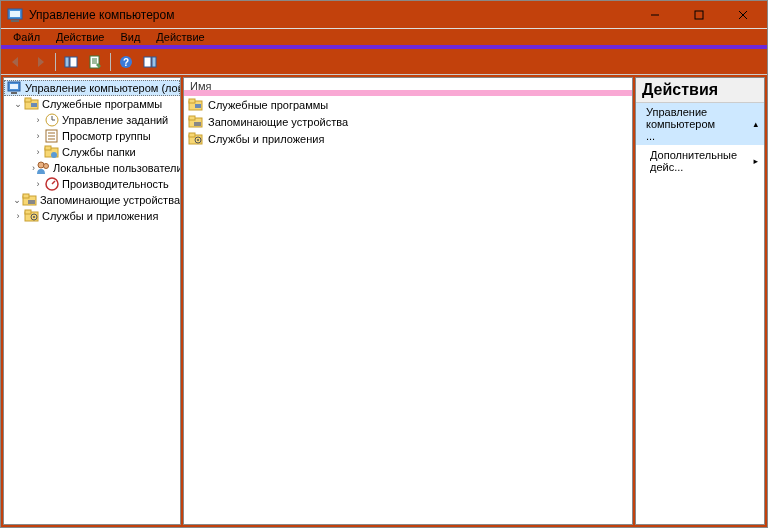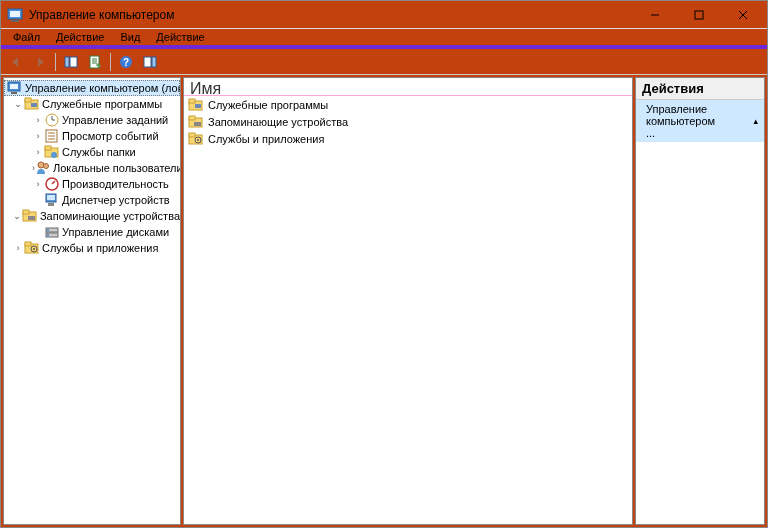--- a/index.html
+++ b/index.html
@@ -21,24 +21,24 @@
   .pane { border: 1px solid #888; background: #fff; overflow: auto; }
   .left-pane { width: 178px; }
   .center-pane { flex: 1; }
   .right-pane { width: 130px; }
   .tree { padding: 2px 0; }
   .tree-row { display: flex; align-items: center; height: 16px; cursor: default; white-space: nowrap; }
   .tree-row.selected { background: #cde8ff; border: 1px dotted #7a7a7a; padding-right: 2px; }
   .twisty { width: 12px; text-align: center; color: #555; font-size: 9px; }
   .tree-icon { width: 16px; height: 16px; margin-right: 2px; flex-shrink: 0; }
   .tree-label { font-size: 11px; }
-  .col-header { height: 18px; border-bottom: 1px solid #f9a8d4; padding: 2px 6px; font-size: 16px; color: #333; background: #fff; }
+  .col-header { height: 18px; border-bottom: 6px solid #f9a8d4; padding: 2px 6px; font-size: 11px; color: #333; background: #fff; }
   .list-row { display: flex; align-items: center; height: 17px; padding: 0 4px; }
   .list-row .tree-icon { margin-right: 4px; }
-  .actions-header { background: #f0f0f0; border-bottom: 1px solid #ccc; padding: 3px 6px; font-size: 13px; font-weight: 600; }
+  .actions-header { background: #f0f0f0; border-bottom: 1px solid #ccc; padding: 3px 6px; font-size: 16px; font-weight: 600; }
   .actions-sub { background: #cde8ff; padding: 3px 6px 3px 10px; font-size: 11px; display: flex; align-items: center; justify-content: space-between; gap: 36px; }
   .actions-item { padding: 4px 6px 4px 14px; font-size: 11px; display: flex; align-items: center; justify-content: space-between; }
   .chev { font-size: 9px; }
   .indent-0 { padding-left: 2px; }
   .indent-1 { padding-left: 8px; }
   .indent-2 { padding-left: 28px; }
 </style>
 </head>
 <body>
 
@@ -157,21 +157,21 @@
         </div>
 
         <div class="tree-row indent-2">
           <span class="twisty">›</span>
           <span class="tree-icon"><svg viewBox="0 0 16 16">
                 <rect x="2" y="2" width="11" height="12" fill="#fff" stroke="#a07030"></rect>
                 <line x1="4" y1="5" x2="11" y2="5" stroke="#a07030"></line>
                 <line x1="4" y1="8" x2="11" y2="8" stroke="#a07030"></line>
                 <line x1="4" y1="11" x2="11" y2="11" stroke="#a07030"></line>
               </svg></span>
-          <span class="tree-label">Просмотр событий</span>
+          <span class="tree-label">Просмотр группы</span>
         </div>
 
         <div class="tree-row indent-2">
           <span class="twisty">›</span>
           <span class="tree-icon"><svg viewBox="0 0 16 16">
                 <rect x="1" y="4" width="13" height="9" fill="#f7d774" stroke="#c9a030"></rect>
                 <rect x="1" y="2" width="6" height="4" fill="#f7d774" stroke="#c9a030"></rect>
                 <circle cx="10" cy="11" r="3" fill="#5b9bd5"></circle>
               </svg></span>
           <span class="tree-label">Службы папки</span>
@@ -189,50 +189,31 @@
 
         <div class="tree-row indent-2">
           <span class="twisty">›</span>
           <span class="tree-icon"><svg viewBox="0 0 16 16">
                 <circle cx="8" cy="8" r="6" fill="#fff" stroke="#c03030" stroke-width="1.5"></circle>
                 <line x1="8" y1="8" x2="11" y2="5" stroke="#c03030" stroke-width="1.5"></line>
               </svg></span>
           <span class="tree-label">Производительность</span>
         </div>
 
-        <div class="tree-row indent-2">
-          <span class="twisty">&nbsp;</span>
-          <span class="tree-icon"><svg viewBox="0 0 16 16">
-                <rect x="2" y="2" width="10" height="8" fill="#5b9bd5" stroke="#2a5a99"></rect>
-                <rect x="4" y="11" width="6" height="3" fill="#888"></rect>
-                <rect x="3" y="3" width="8" height="5" fill="#cfe8ff"></rect>
-              </svg></span>
-          <span class="tree-label">Диспетчер устройств</span>
-        </div>
 
         <div class="tree-row indent-1">
           <span class="twisty">⌄</span>
           <span class="tree-icon"><svg viewBox="0 0 16 16">
                 <rect x="1" y="4" width="13" height="9" fill="#f7d774" stroke="#c9a030"></rect>
                 <rect x="1" y="2" width="6" height="4" fill="#f7d774" stroke="#c9a030"></rect>
                 <rect x="6" y="8" width="7" height="4" fill="#888"></rect>
               </svg></span>
           <span class="tree-label">Запоминающие устройства</span>
         </div>
 
-        <div class="tree-row indent-2">
-          <span class="twisty">&nbsp;</span>
-          <span class="tree-icon"><svg viewBox="0 0 16 16">
-                <rect x="2" y="4" width="12" height="4" fill="#ccc" stroke="#666"></rect>
-                <rect x="2" y="9" width="12" height="4" fill="#ccc" stroke="#666"></rect>
-                <circle cx="4" cy="6" r="1" fill="#3a7ad9"></circle>
-                <circle cx="4" cy="11" r="1" fill="#3a7ad9"></circle>
-              </svg></span>
-          <span class="tree-label">Управление дисками</span>
-        </div>
 
         <div class="tree-row indent-1">
           <span class="twisty">›</span>
           <span class="tree-icon"><svg viewBox="0 0 16 16">
                 <rect x="1" y="4" width="13" height="9" fill="#f7d774" stroke="#c9a030"></rect>
                 <rect x="1" y="2" width="6" height="4" fill="#f7d774" stroke="#c9a030"></rect>
                 <circle cx="10" cy="9" r="3" fill="none" stroke="#555"></circle>
                 <circle cx="10" cy="9" r="1" fill="#555"></circle>
               </svg></span>
           <span class="tree-label">Службы и приложения</span>
@@ -269,16 +250,20 @@
         <span class="tree-label">Службы и приложения</span>
       </div>
     </div>
 
     <div class="pane right-pane">
       <div class="actions-header">Действия</div>
       <div class="actions-sub">
         <span>Управление компьютером ...</span>
         <span class="chev">▴</span>
       </div>
+      <div class="actions-item">
+        <span>Дополнительные дейс...</span>
+        <span class="chev">▸</span>
+      </div>
     </div>
 
   </div>
 </div>
 
 </body></html>

